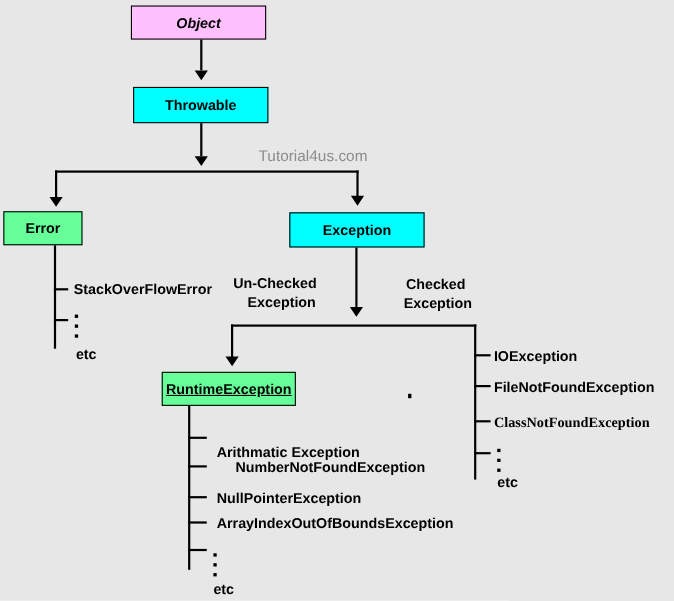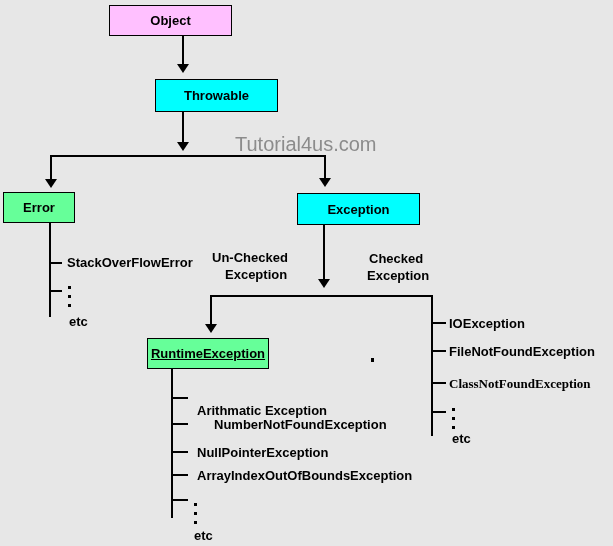--- a/index.html
+++ b/index.html
@@ -8,48 +8,48 @@
     background:#e7e7e7; overflow:hidden;
     font-family:"Liberation Sans", sans-serif;
     color:#000;
   }
   .box {
     position:absolute; border:1px solid #000; box-sizing:border-box;
     display:flex; align-items:center; justify-content:center;
     font-weight:bold; font-size:13px; white-space:nowrap;
   }
   .bg-pink  { background:#ffc0ff; }
-  .bg-cyan  { background:#00ffff;margin-left:34px; }
+  .bg-cyan  { background:#00ffff; }
   .bg-green { background:#66ff99; }
   .ln { position:absolute; background:#000; }
   .arrow-down {
     position:absolute; width:0; height:0;
     border-left:6px solid transparent; border-right:6px solid transparent;
     border-top:9px solid #000;
   }
   .lbl {
     position:absolute; font-weight:bold; font-size:13px;
     white-space:nowrap; line-height:15px;
   }
   .watermark {
-    position:absolute; font-size:20px; font-weight:normal;
+    position:absolute; font-size:14px; font-weight:normal;
     color:#8c8c8c; white-space:nowrap;
   }
   .vdots { position:absolute; display:flex; flex-direction:column; gap:6px; }
   .vdots i { display:block; width:3px; height:3px; background:#000; }
   .stray-dot { position:absolute; width:3px; height:4px; background:#000; }
 </style>
 </head>
 <body>
 
 <div class="canvas">
 
   <div class="watermark" style="left:235px; top:133px;">Tutorial4us.com</div>
 
-  <div class="box bg-pink" style="left:109px; top:5px; width:123px; height:31px;">
+  <div class="box bg-pink" style="left:119px; top:5px; width:123px; height:31px;font-style:italic;">
     <span>Object</span>
   </div>
 
   <div class="box bg-cyan" style="left:121px; top:79px; width:123px; height:33px;">
     <span>Throwable</span>
   </div>
 
   <div class="box bg-green" style="left:3px; top:192px; width:72px; height:31px;">
     <span>Error</span>
   </div>

